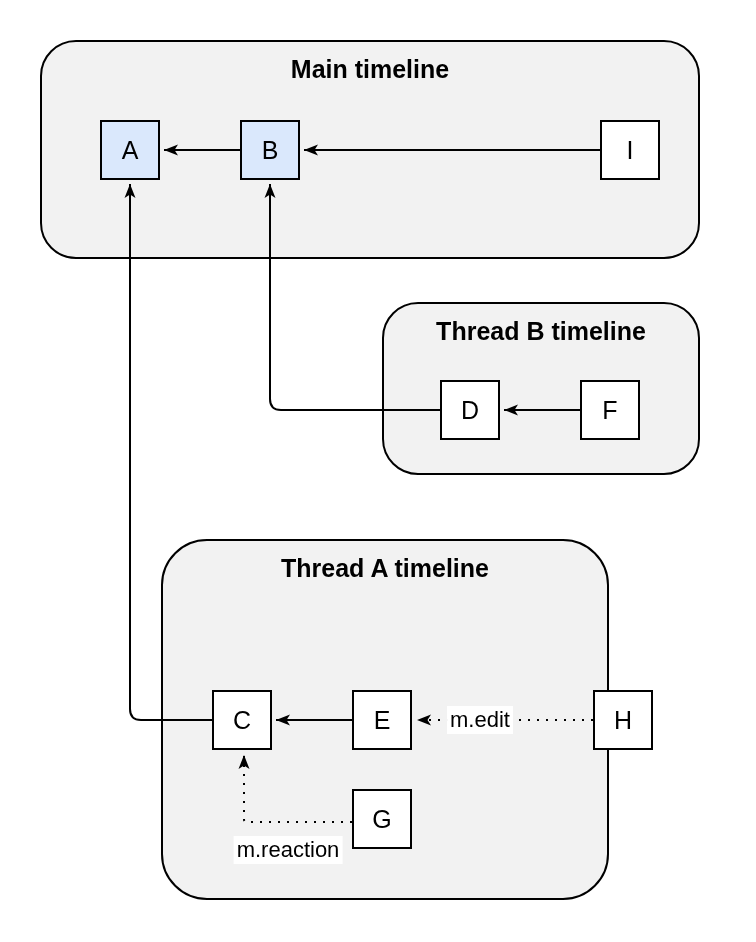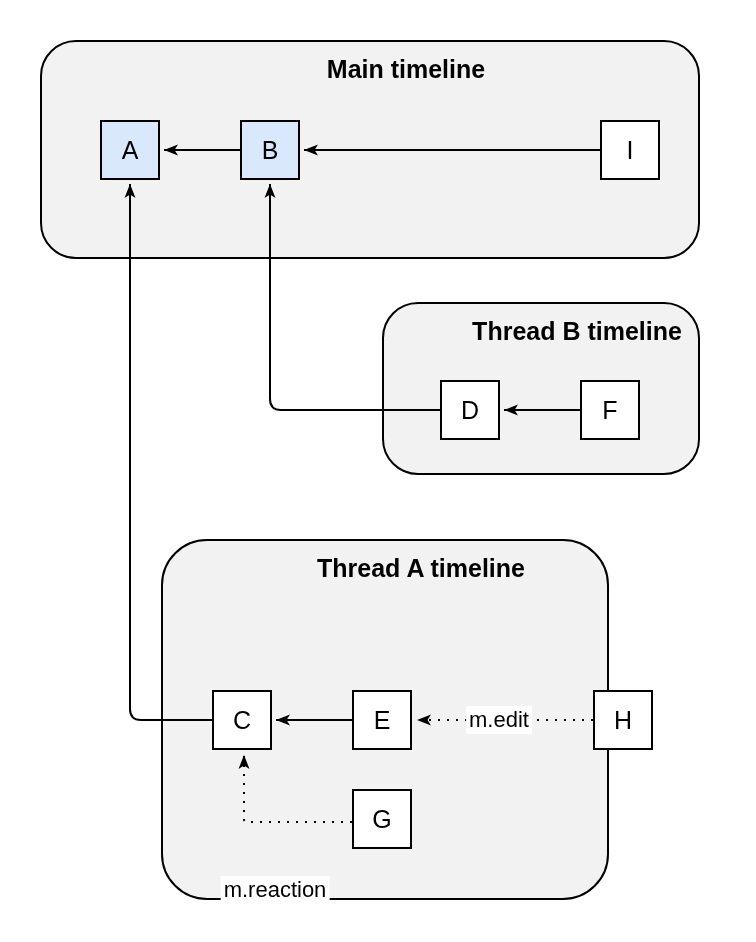--- a/index.html
+++ b/index.html
@@ -10,21 +10,20 @@
     background: #ffffff;
     font-family: "Liberation Sans", sans-serif;
     overflow: hidden;
   }
   .container-box {
     position: absolute;
     background: #f2f2f2;
     border: 2px solid #000000;
     box-sizing: border-box;
     z-index: 1;
-    padding-left: 36px;
   }
   .container-title {
     position: absolute;
     width: 100%;
     top: 12px;
     text-align: center;
     font-weight: bold;
     font-size: 25px;
     line-height: 30px;
     color: #000000;
@@ -69,22 +68,22 @@
     position: absolute;
     transform: translateX(-50%);
     background: #ffffff;
     color: #000000;
     font-size: 22px;
     line-height: 28px;
     padding: 0 3px;
     white-space: nowrap;
     z-index: 4;
   }
-  #label-medit     { left: 499px; top: 706px; }
-  #label-mreaction { left: 275px; top: 836px; margin-top: 40px; }
+  #label-medit     { left: 480px; top: 706px; }
+  #label-mreaction { left: 288px; top: 836px; }
 
   .edge { stroke: #000000; stroke-width: 2; fill: none; }
   .edge.dotted { stroke-dasharray: 2 7; }
 </style>
 </head>
 <body>
 
 <div class="canvas">
 
   <div class="container-box" id="container-main">

